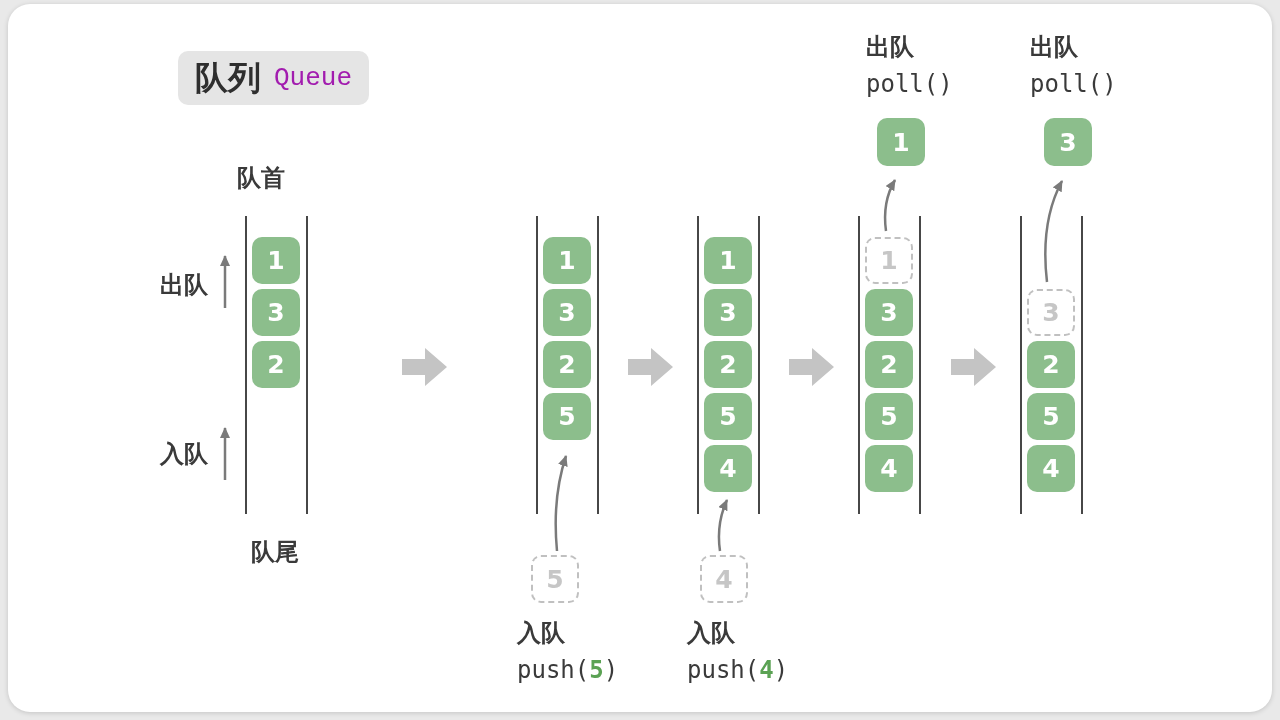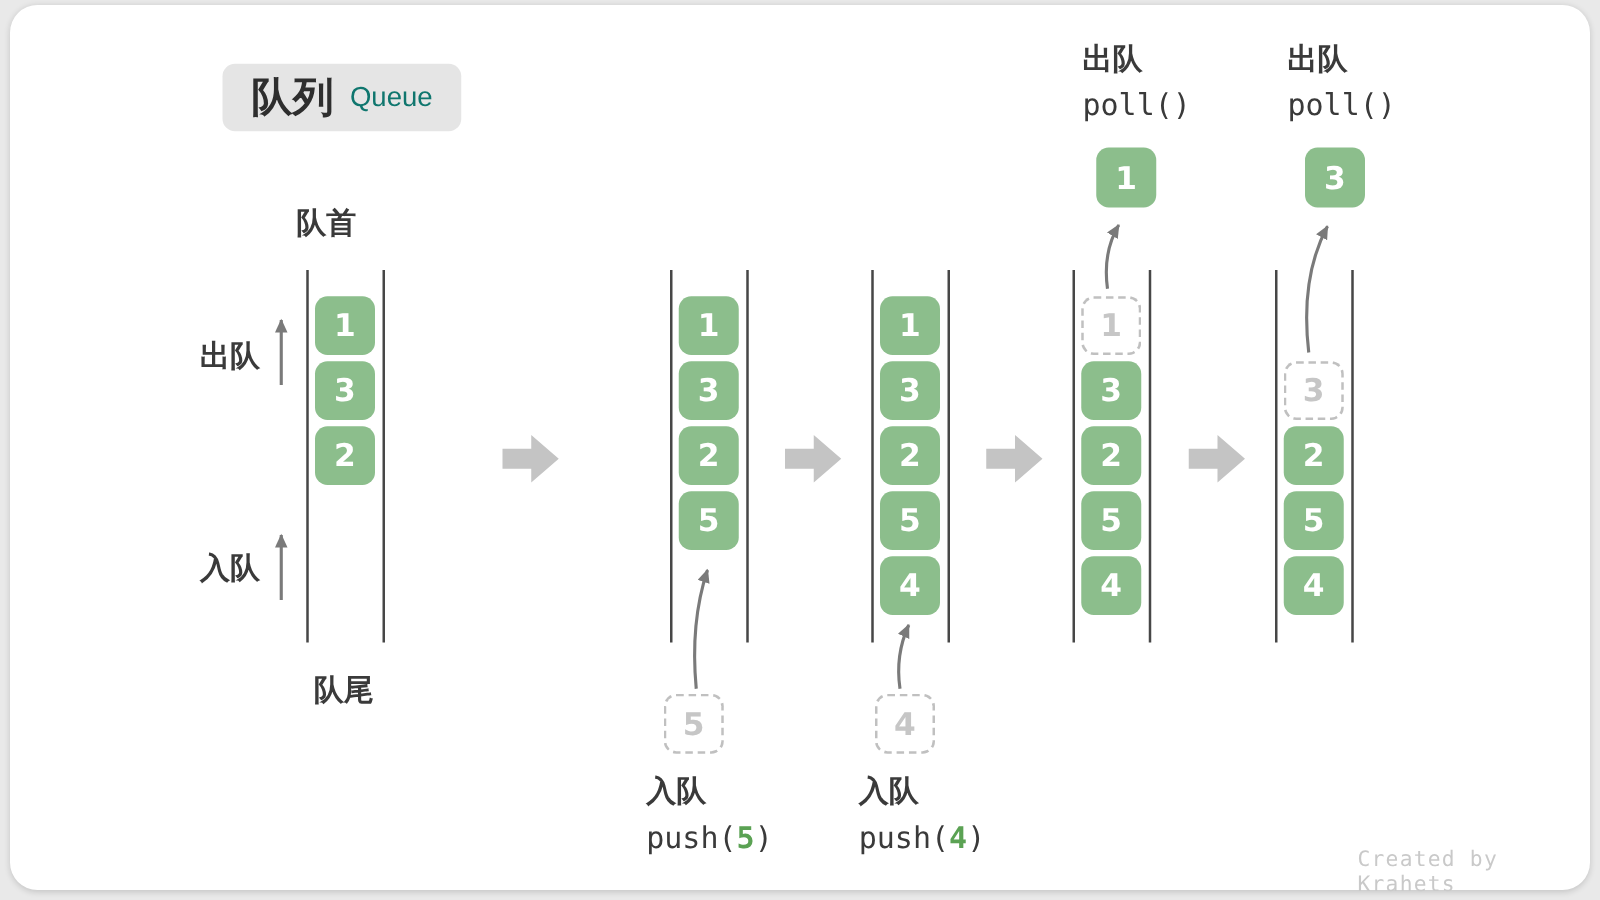--- a/index.html
+++ b/index.html
@@ -27,21 +27,21 @@
   .badge {
     position: absolute;
     left: 170px; top: 47px;
     width: 191px; height: 54px;
     background: var(--badge-bg);
     border-radius: 10px;
     display: flex; align-items: center; justify-content: center;
     gap: 13px;
   }
   .badge .zh { font-size: 33px; font-weight: bold; color: #2e2e2e; }
-  .badge .en { font-family: Liberation Sans, sans-serif; font-size: 22px; color: #0f766e; }
+  .badge .en { font-family: Liberation Mono, monospace; font-size: 26px; color: #a21caf; }
   .side-label {
     position: absolute;
     font-size: 24px; font-weight: bold;
     color: var(--text-dark);
     white-space: nowrap;
   }
   .wall {
     position: absolute;
     top: 212px;
     width: 2px; height: 298px;
@@ -164,14 +164,13 @@
       <div class="box solid" style="left: 1019px; top: 337px;">2</div>
       <div class="box solid" style="left: 1019px; top: 389px;">5</div>
       <div class="box solid" style="left: 1019px; top: 441px;">4</div>
       <div class="box solid" style="left: 1036px; top: 114px; height: 48px;">3</div>
       <div class="op" style="left: 1022px; top: 27px;">
         <span class="action">出队</span>
         <span class="code">poll()</span>
       </div>
     </div>
 
-  <div class="watermark">Created by Krahets</div>
 </div>
 
 </body></html>

